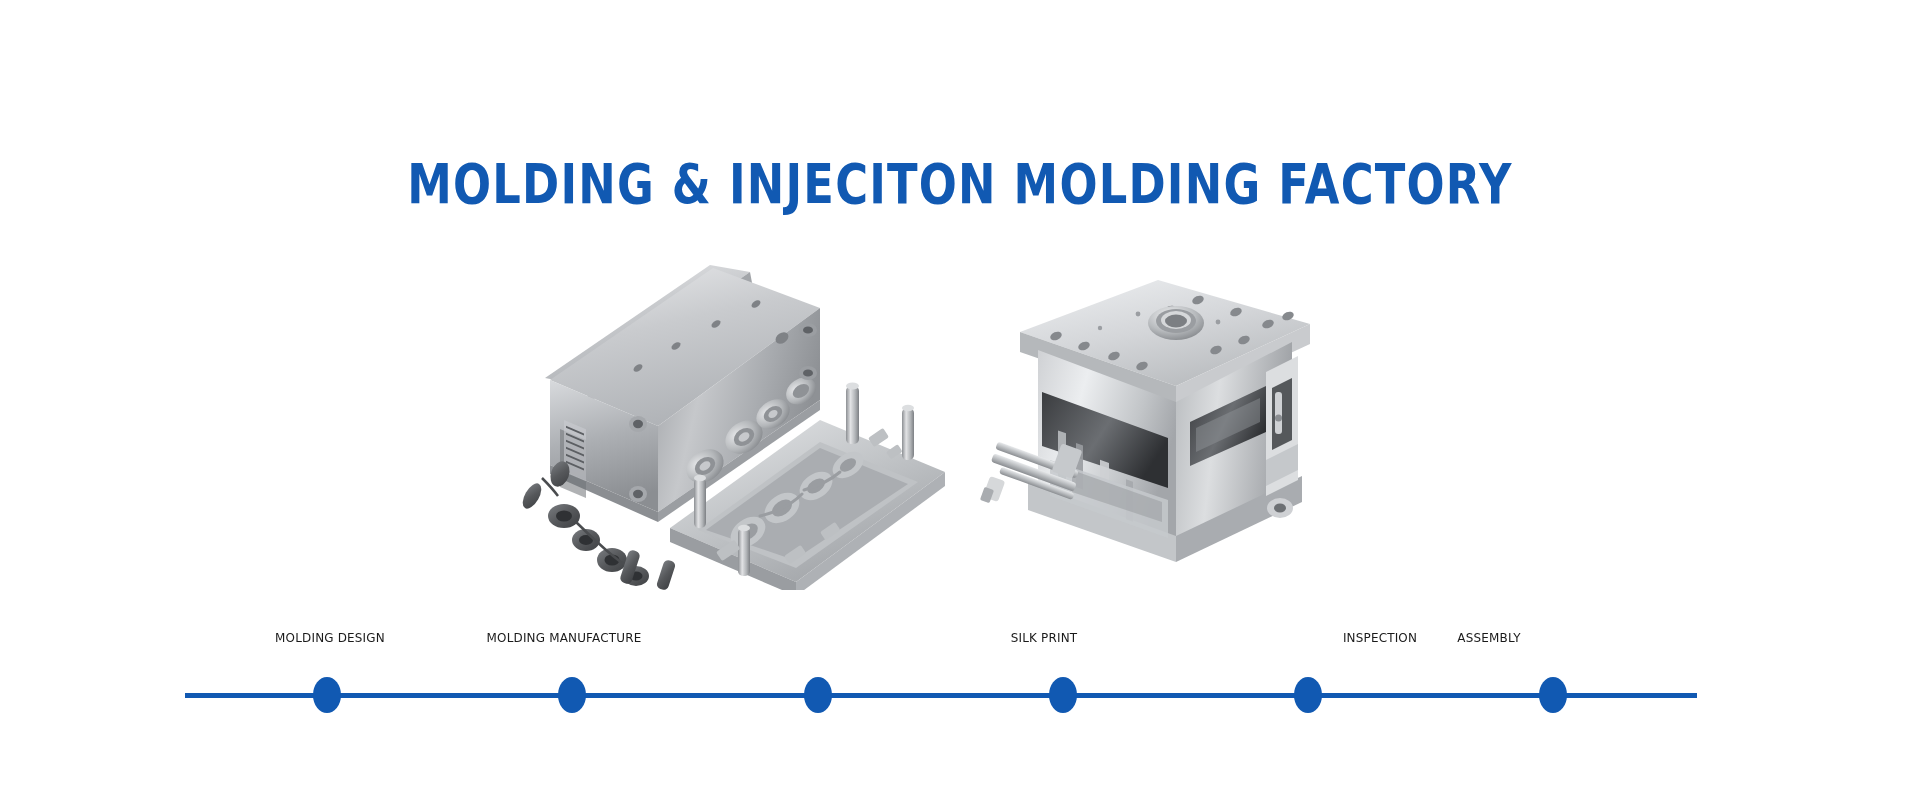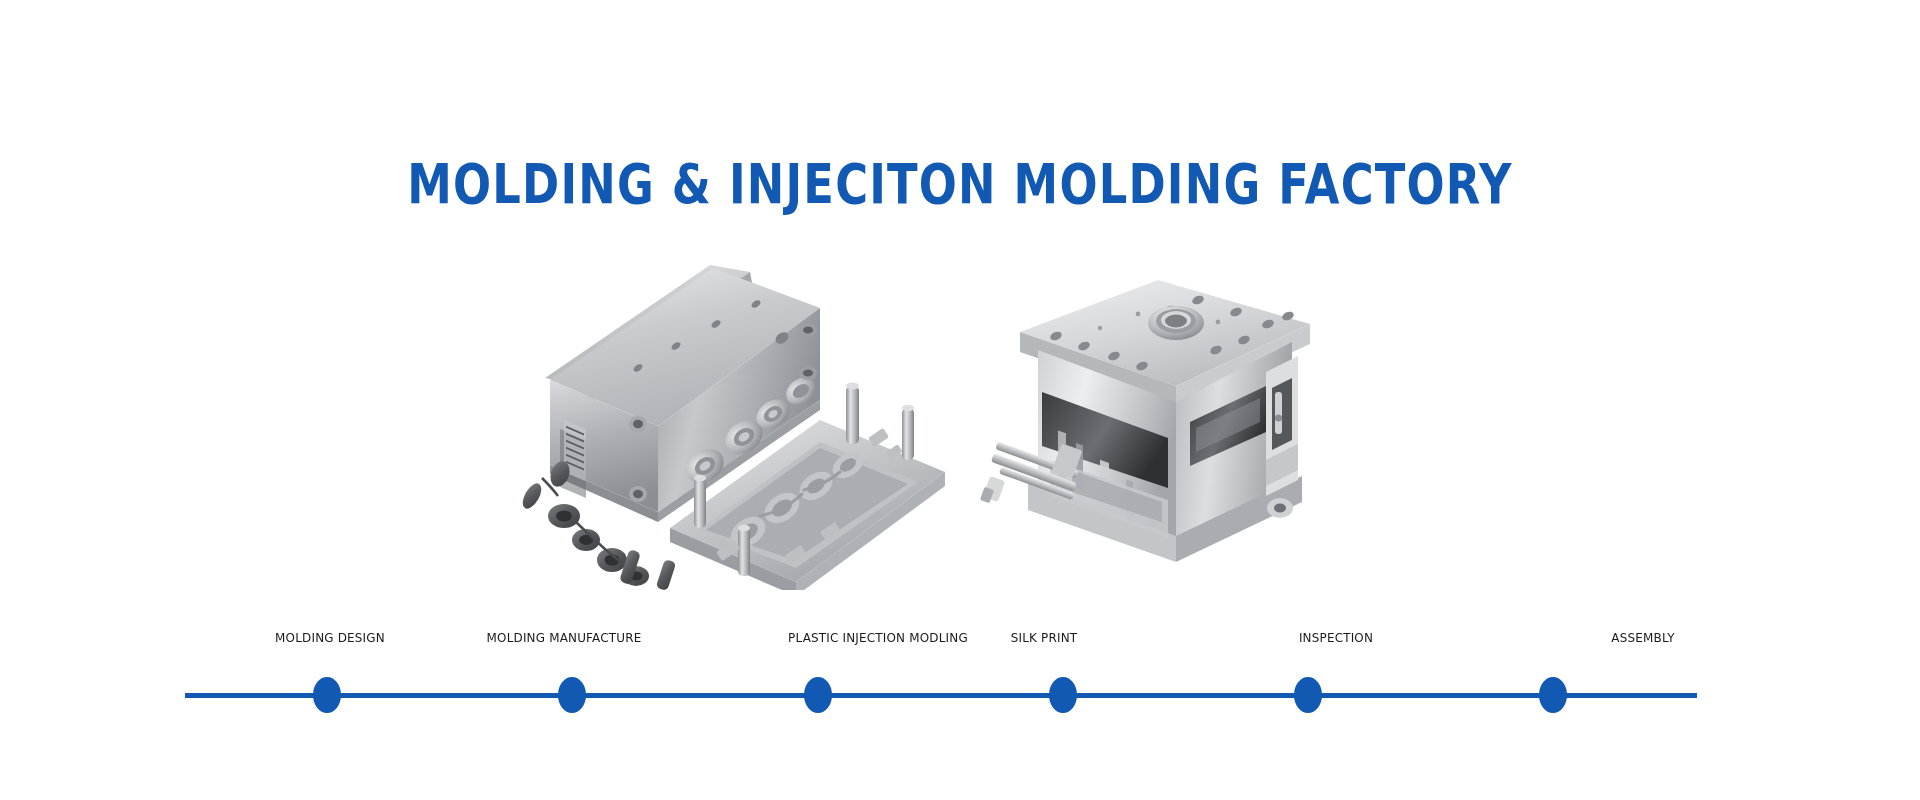--- a/index.html
+++ b/index.html
@@ -375,24 +375,23 @@
           <ellipse cx="300" cy="238" rx="6" ry="4.5" fill="#6d7074"></ellipse>
         </g>
       </svg>
     </div>
   </div>
 
   <div class="timeline">
     <div class="timeline-labels">
       <div class="step-label" style="left:330px"><span>MOLDING DESIGN</span></div>
       <div class="step-label" style="left:564px"><span>MOLDING MANUFACTURE</span></div>
-      <div class="step-label" style="left:878px"><span>PLASTIC INJECTION MODLING</span></div>
       <div class="step-label" style="left:1044px"><span>SILK PRINT</span></div>
-      <div class="step-label" style="left:1336px"><span>INSPECTION</span></div>
-      <div class="step-label" style="left:1643px"><span>ASSEMBLY</span></div>
+      <div class="step-label" style="left:1380px"><span>INSPECTION</span></div>
+      <div class="step-label" style="left:1489px"><span>ASSEMBLY</span></div>
     </div>
 
     <div class="timeline-axis"></div>
 
     <div class="step-dot" style="left:327px"></div>
     <div class="step-dot" style="left:572px"></div>
     <div class="step-dot" style="left:818px"></div>
     <div class="step-dot" style="left:1063px"></div>
     <div class="step-dot" style="left:1308px"></div>
     <div class="step-dot" style="left:1553px"></div>

